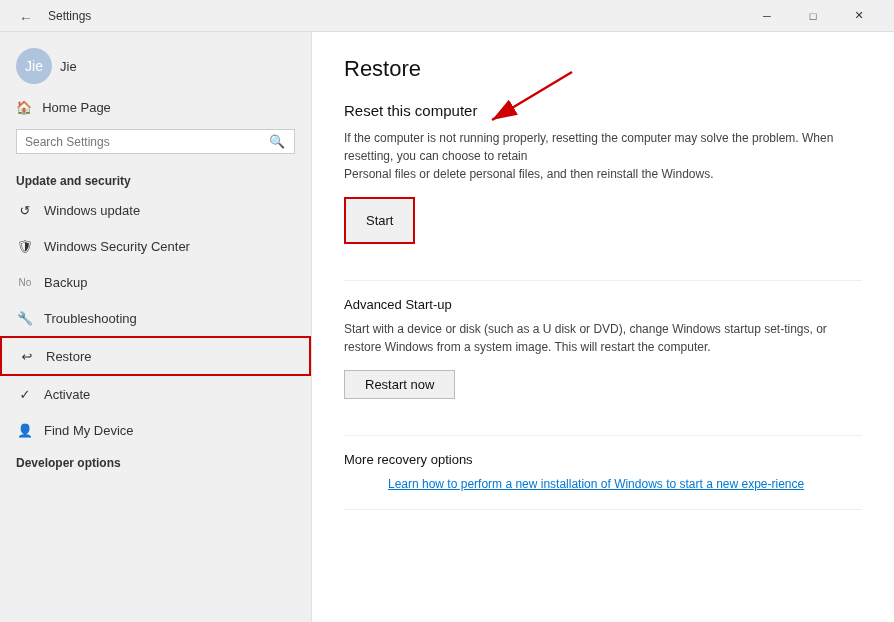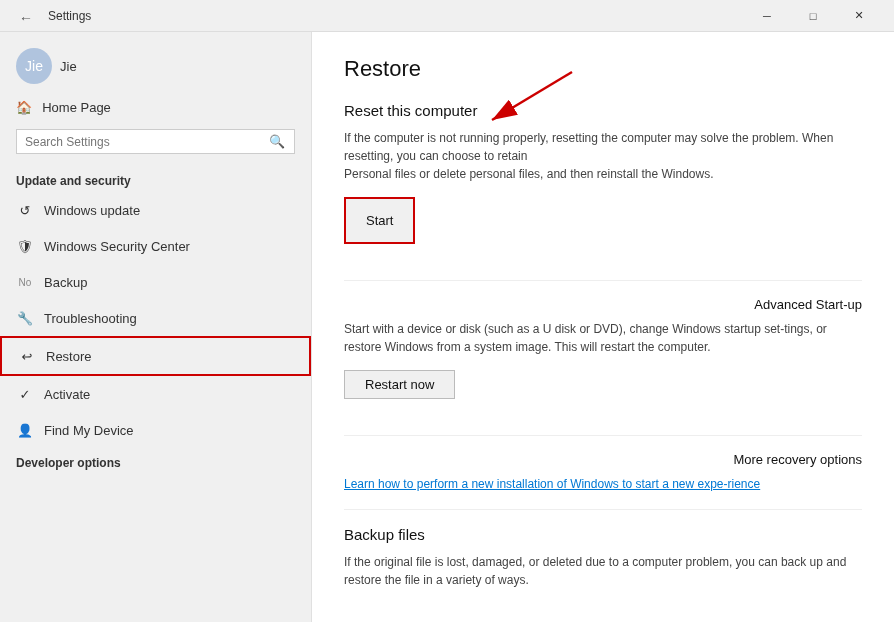--- a/index.html
+++ b/index.html
@@ -225,28 +225,28 @@
       border-top: 1px solid #eee;
       margin: 16px 0;
     }
 
     .link-text {
       color: #0078d4;
       text-decoration: underline;
       cursor: pointer;
       font-size: 12px;
       line-height: 1.5;
+      margin-left: 44px;
     }
 
     .subsection-title {
       font-size: 13px;
       font-weight: 500;
       color: #111;
       margin-bottom: 8px;
-      text-align: right;
     }
   </style>
 </head>
 <body>
 
 <div class="titlebar">
   <div class="titlebar-nav">
     <button class="nav-btn">
       <span>←</span>
     </button>
@@ -358,19 +358,15 @@
 
     <hr class="divider">
 
     <div>
       <div class="subsection-title">More recovery options</div>
       <a class="link-text" href="#">Learn how to perform a new installation of Windows to start a new expe-rience</a>
     </div>
 
     <hr class="divider">
 
-    <div>
-      <div class="section-title">Backup files</div>
-      <div class="section-desc">If the original file is lost, damaged, or deleted due to a computer problem, you can back up and restore the file in a variety of ways.</div>
-    </div>
 
   </div>
 </div>
 
 </body></html>

